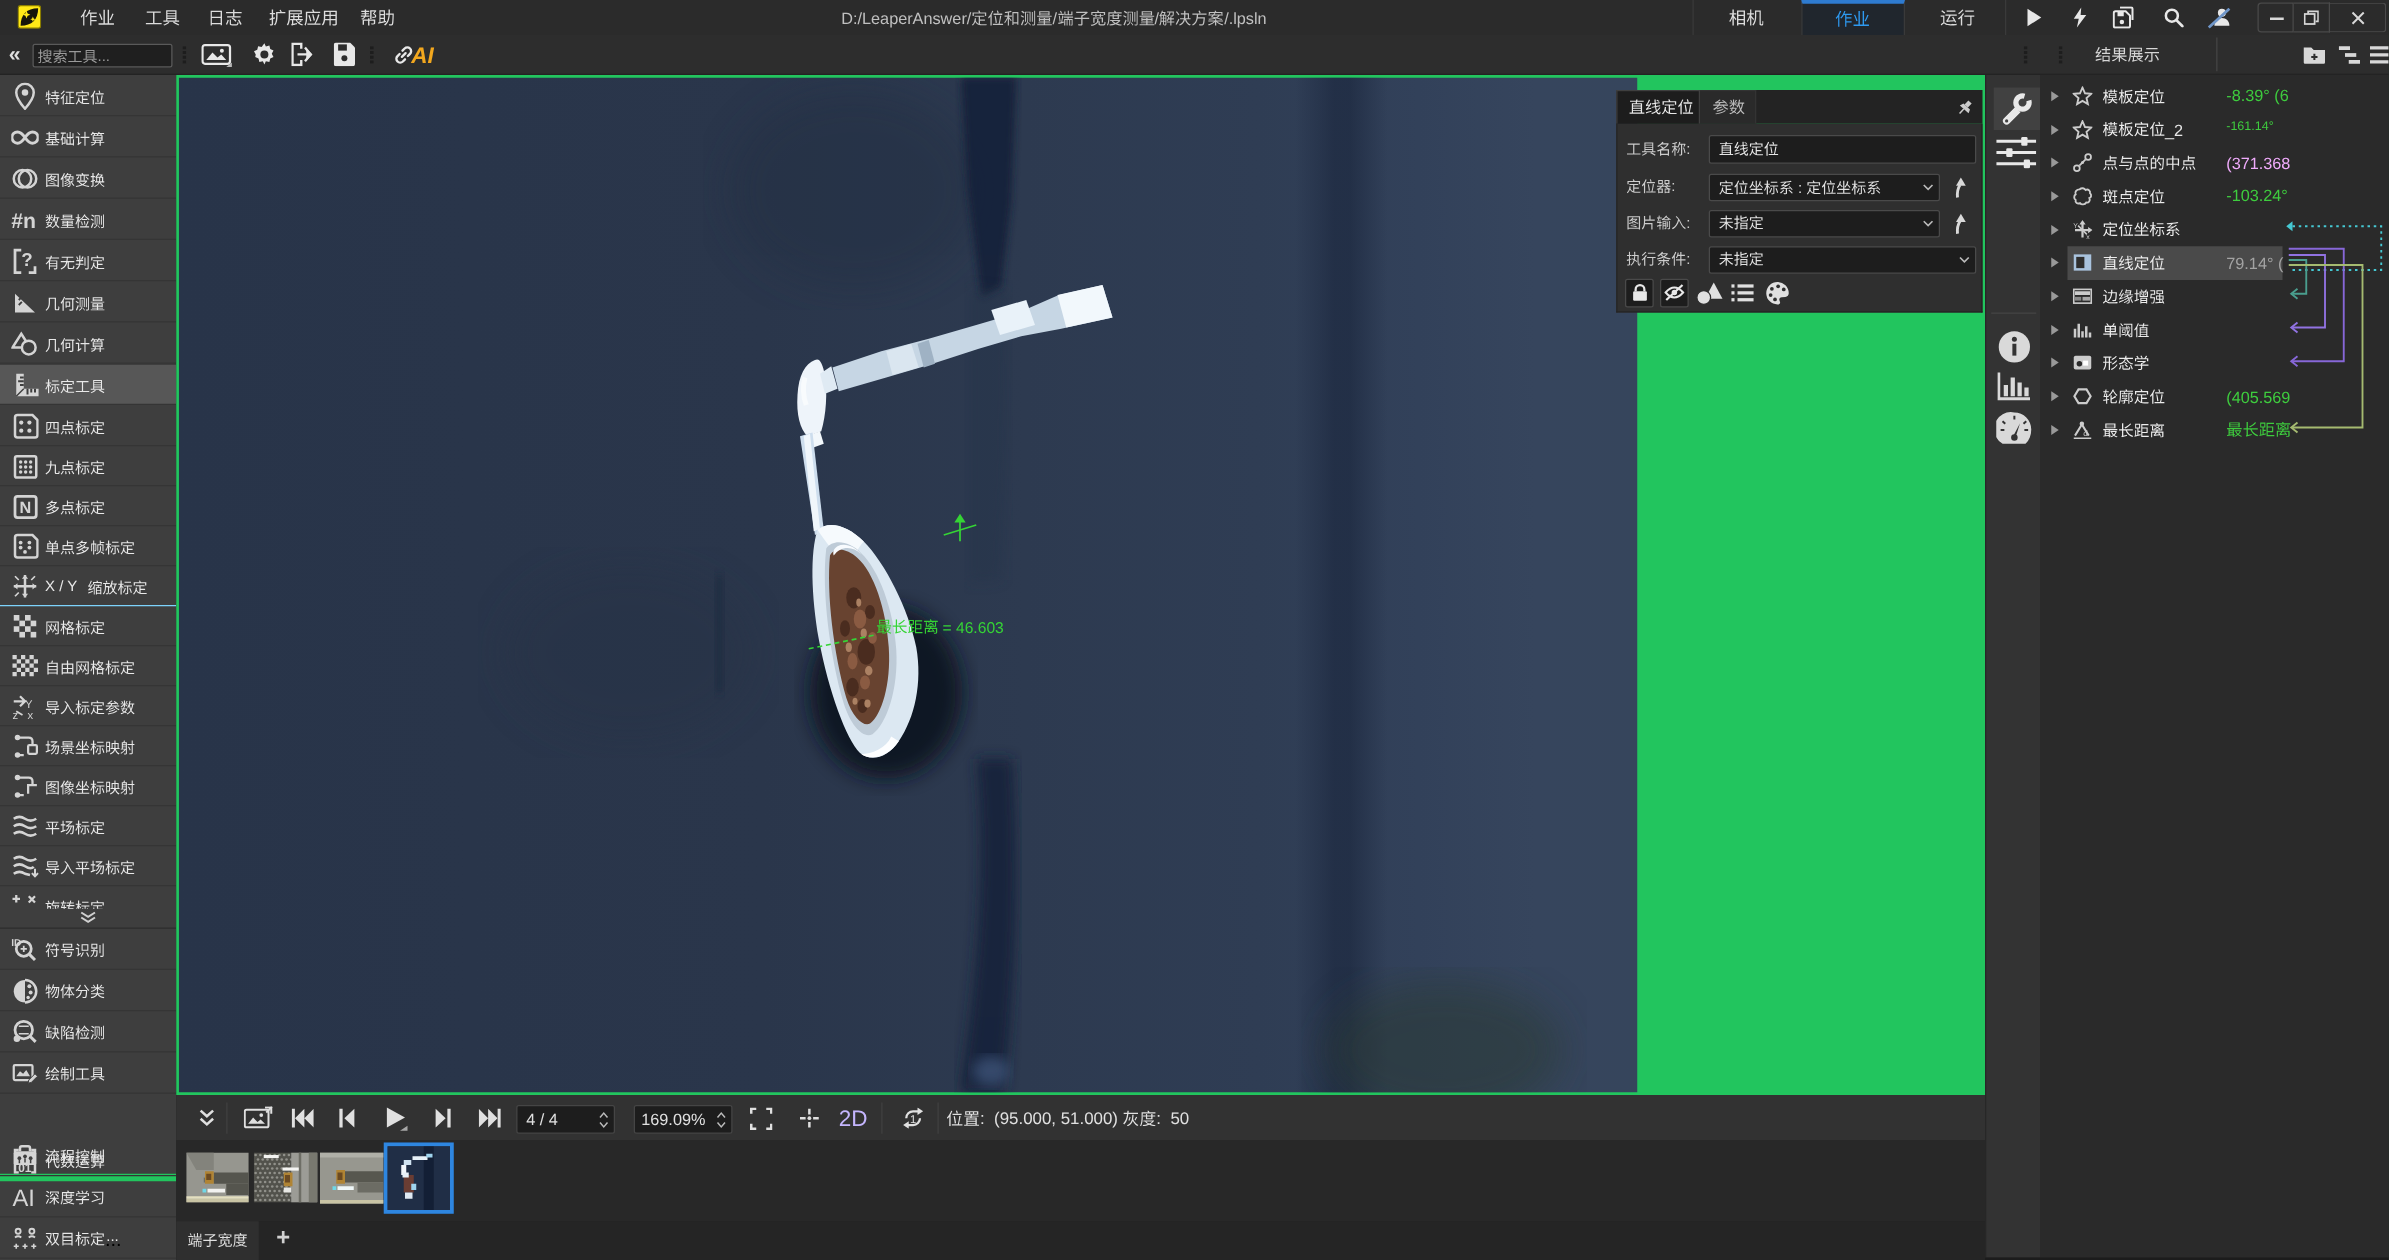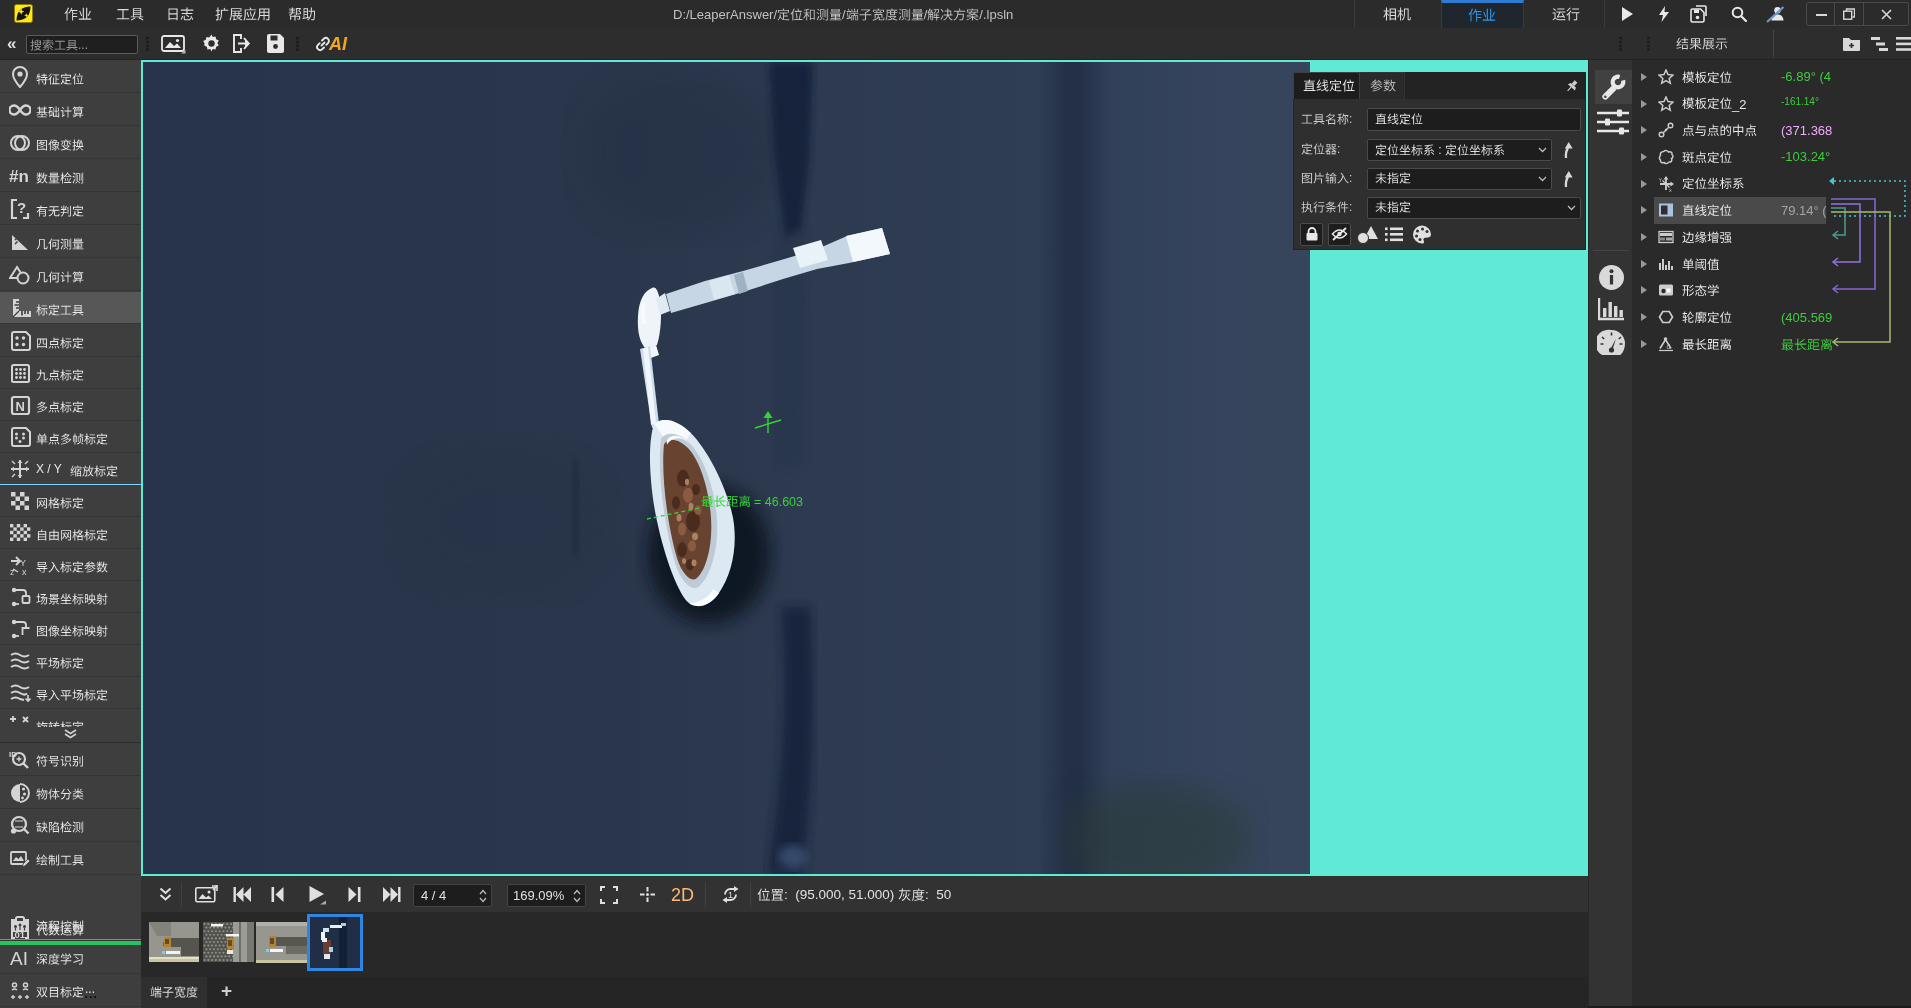--- a/index.html
+++ b/index.html
@@ -755,21 +755,21 @@
         </svg>
         <div class="abs" style="left:36px;top:10px"><svg class="ck" style="width:48px;height:12px;" viewBox="0 0 400 100" fill="#e8e8e8">
             <use href="#u53cc" x="0"></use>
             <use href="#u76ee" x="100"></use>
             <use href="#u6807" x="200"></use>
             <use href="#u5b9a" x="300"></use>
           </svg>...</div>
         <div class="abs" style="left:85px;top:8px;color:#e8e8e8;font-size:12px">...</div>
       </div>
     </div>
-<div class="abs" style="left:141px;top:60px;width:1447px;height:816px;background:#5eead4">
+<div class="abs" style="left:141px;top:60px;width:1447px;height:816px;background:#22c55e">
 <svg class="abs" style="left:2px;top:2px" width="1167" height="812" viewBox="0 0 1167 812">
 <defs>
 <linearGradient id="bgg" x1="0" y1="0" x2="1" y2="0">
 <stop offset="0" stop-color="#283449"></stop>
             <stop offset="0.40" stop-color="#2a364b"></stop>
 <stop offset="0.58" stop-color="#2d3a50"></stop>
             <stop offset="0.74" stop-color="#2f3d54"></stop>
 <stop offset="0.85" stop-color="#32415a"></stop>
             <stop offset="0.93" stop-color="#36455d"></stop>
 <stop offset="1" stop-color="#36455c"></stop>
@@ -1047,21 +1047,21 @@
       </svg>
       <svg class="abs" style="left:26px;top:8.9px" width="16" height="16" viewBox="0 0 16 16">
         <path d="M8 1l2 4.6 5 .5-3.8 3.3 1.1 4.9L8 11.7 3.7 14.3l1.1-4.9L1 6.1l5-.5Z" fill="none" stroke="#cccccc" stroke-width="1.5"></path>
       </svg>
       <svg class="ck" style="position:absolute;left:50px;top:10.7px;width:50.0px;height:12.5px" viewBox="0 0 400 100" fill="#ececec">
         <use href="#u6a21" x="0"></use>
         <use href="#u677f" x="100"></use>
         <use href="#u5b9a" x="200"></use>
         <use href="#u4f4d" x="300"></use>
       </svg>
-      <div class="abs" style="left:149px;top:9.4px;width:57px;height:16px;overflow:hidden;color:#3ecc3e;font-size:13px;white-space:nowrap">-6.89° (4</div>
+      <div class="abs" style="left:149px;top:9.4px;width:57px;height:16px;overflow:hidden;color:#3ecc3e;font-size:13px;white-space:nowrap">-8.39° (6</div>
       <svg class="abs" style="left:8px;top:38.5px" width="8" height="10" viewBox="0 0 8 10">
         <path d="M1 1l6 4-6 4Z" fill="#999"></path>
       </svg>
       <svg class="abs" style="left:26px;top:35.5px" width="16" height="16" viewBox="0 0 16 16">
         <path d="M8 1l2 4.6 5 .5-3.8 3.3 1.1 4.9L8 11.7 3.7 14.3l1.1-4.9L1 6.1l5-.5Z" fill="none" stroke="#cccccc" stroke-width="1.5"></path>
       </svg>
       <svg class="ck" style="position:absolute;left:50px;top:37.3px;width:50.0px;height:12.5px" viewBox="0 0 400 100" fill="#ececec">
         <use href="#u6a21" x="0"></use>
         <use href="#u677f" x="100"></use>
         <use href="#u5b9a" x="200"></use>
@@ -1268,21 +1268,21 @@
       <svg class="abs" style="left:432px;top:13px" width="8" height="14" viewBox="0 0 8 14">
         <path d="M1 5l3-3.5L7 5M1 9l3 3.5L7 9" fill="none" stroke="#bbb" stroke-width="1.2"></path>
       </svg>
       <svg class="abs" style="left:459px;top:10px" width="18" height="18" viewBox="0 0 18 18">
 <path d="M1 5V1h4M13 1h4v4M17 13v4h-4M5 17H1v-4" fill="none" stroke="#e0e0e0" stroke-width="2"></path>
       </svg>
       <svg class="abs" style="left:498px;top:10px" width="17" height="17" viewBox="0 0 17 17">
 <path d="M8.5 1v4.5M8.5 11.5V16M1 8.5h4.5M11.5 8.5H16" stroke="#e0e0e0" stroke-width="2"></path>
         <circle cx="8.5" cy="8.5" r="1.5" fill="#e0e0e0"></circle>
       </svg>
-      <div class="abs" style="left:530px;top:9px;color:#fdba74;font-size:18px">2D</div>
+      <div class="abs" style="left:530px;top:9px;color:#c4b5fd;font-size:18px">2D</div>
       <div class="abs" style="left:564px;top:6px;width:1px;height:25px;background:#404040"></div>
       <svg class="abs" style="left:580px;top:10px" width="19" height="17" viewBox="0 0 19 17">
 <path d="M4 8.5a5.5 5.5 0 015.5-5.5h6" fill="none" stroke="#e0e0e0" stroke-width="1.8"></path>
 <path d="M13 0l4.5 3-4.5 3Z" fill="#e0e0e0"></path>
 <path d="M15 8.5A5.5 5.5 0 019.5 14h-6" fill="none" stroke="#e0e0e0" stroke-width="1.8"></path>
 <path d="M6 11l-4.5 3L6 17Z" fill="#e0e0e0"></path>
 <text x="7" y="12" font-size="9" fill="#e0e0e0" font-family="Liberation Sans">1</text>
       </svg>
       <div class="abs" style="left:609px;top:6px;width:1px;height:25px;background:#404040"></div>
       <div class="abs" style="left:616px;top:10px;height:17px;display:flex;align-items:center;color:#e0e0e0;font-size:13.5px">

